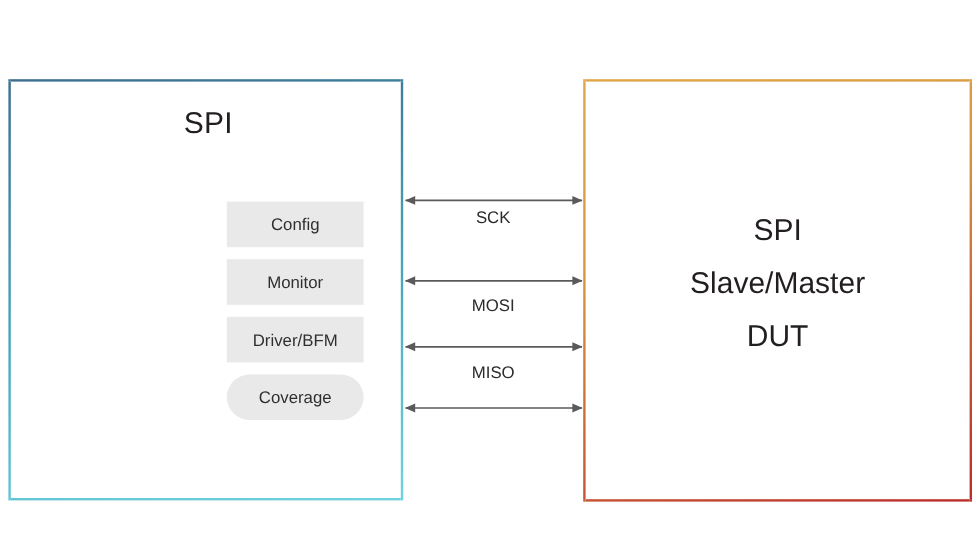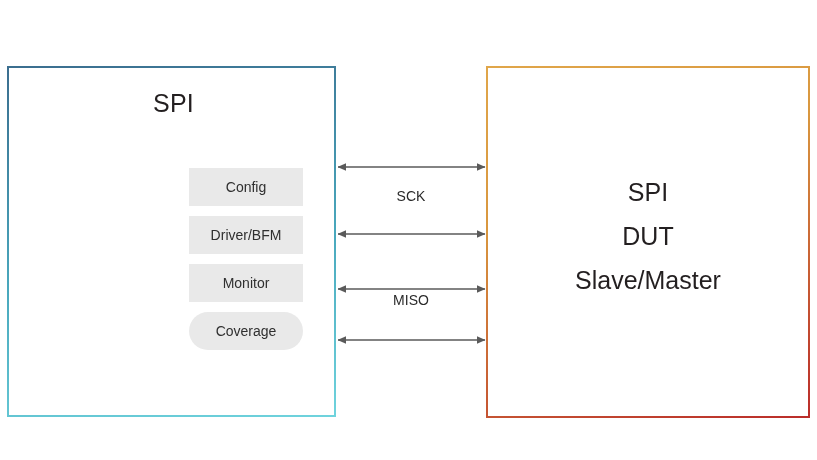--- a/index.html
+++ b/index.html
@@ -119,51 +119,52 @@
   <div class="vip-block">
     <div class="vip-title">
       <span>SPI</span>
     </div>
 
     <div class="module-list">
       <div class="module-box">
         <span>Config</span>
       </div>
       <div class="module-box">
-        <span>Driver/BFM</span>
+        <span>Monitor</span>
       </div>
       <div class="module-box">
-        <span>Monitor</span>
+        <span>Driver/BFM</span>
       </div>
       <div class="module-box">
         <span>Coverage</span>
       </div>
     </div>
   </div>
 
   <div class="dut-block">
     <div class="dut-title">
       <span>SPI</span>
+      <span>Slave/Master</span>
       <span>DUT</span>
-      <span>Slave/Master</span>
     </div>
   </div>
 
   <svg class="signal-layer" viewBox="0 0 817 460" xmlns="http://www.w3.org/2000/svg">
     <defs>
       <marker id="arr-right" markerWidth="9" markerHeight="9" refX="8" refY="4.5" orient="auto" markerUnits="userSpaceOnUse">
         <path d="M0,0.8 L8.5,4.5 L0,8.2 z" fill="#5a5a5a"></path>
       </marker>
       <marker id="arr-left" markerWidth="9" markerHeight="9" refX="0.5" refY="4.5" orient="auto" markerUnits="userSpaceOnUse">
         <path d="M8.5,0.8 L0,4.5 L8.5,8.2 z" fill="#5a5a5a"></path>
       </marker>
     </defs>
 
     <line x1="338" y1="167" x2="485" y2="167" stroke="#5a5a5a" stroke-width="1.4" marker-start="url(#arr-left)" marker-end="url(#arr-right)"></line>
     <line x1="338" y1="234" x2="485" y2="234" stroke="#5a5a5a" stroke-width="1.4" marker-start="url(#arr-left)" marker-end="url(#arr-right)"></line>
     <line x1="338" y1="289" x2="485" y2="289" stroke="#5a5a5a" stroke-width="1.4" marker-start="url(#arr-left)" marker-end="url(#arr-right)"></line>
     <line x1="338" y1="340" x2="485" y2="340" stroke="#5a5a5a" stroke-width="1.4" marker-start="url(#arr-left)" marker-end="url(#arr-right)"></line>
   </svg>
 
-  <div class="signal-label" style="top:188px">SCK</div>
-  <div class="signal-label" style="top:292px">MISO</div>
+  <div class="signal-label" style="top:173px">SCK</div>
+  <div class="signal-label" style="top:246px">MOSI</div>
+  <div class="signal-label" style="top:302px">MISO</div>
 
 </div>
 
 </body></html>

